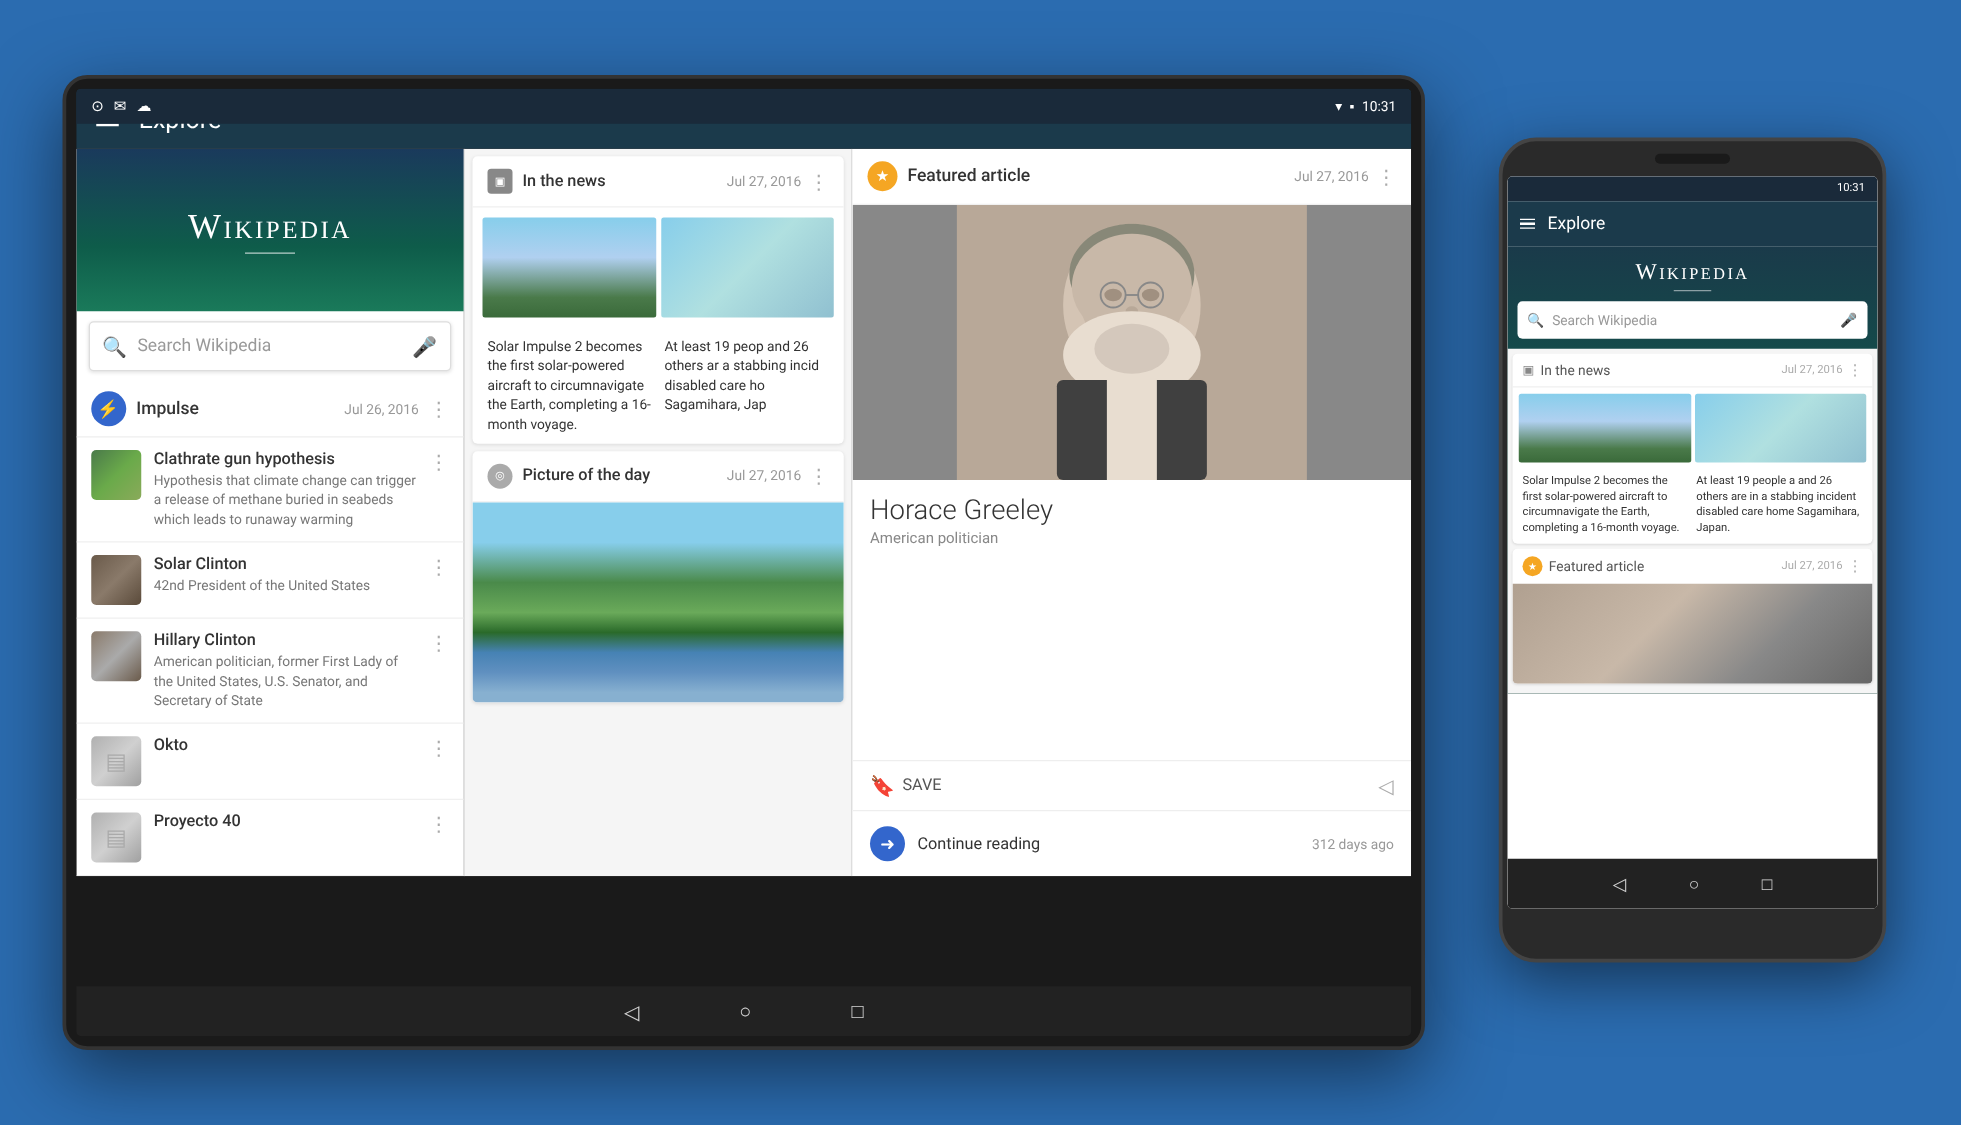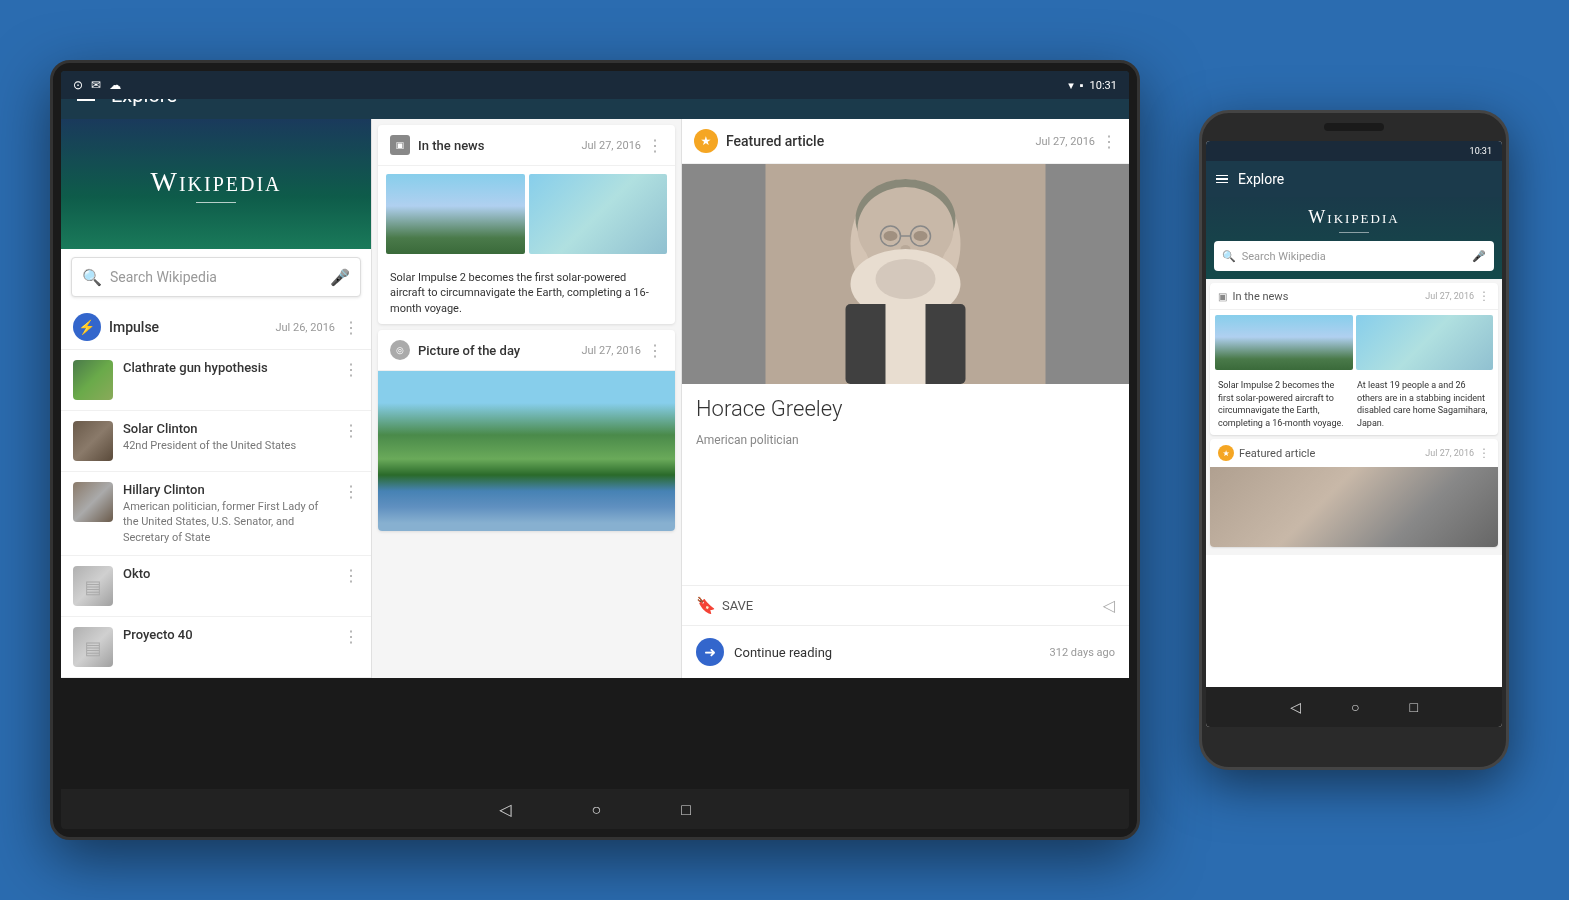--- a/index.html
+++ b/index.html
@@ -379,21 +379,21 @@
 
     .featured-text-area {
       padding: 12px 14px;
       flex: 1;
     }
 
     .featured-article-title {
       font-size: 22px;
       font-weight: 300;
       color: #333;
-      margin-bottom: 12px;
+      margin-bottom: 2px;
     }
 
     .featured-article-subtitle {
       font-size: 12px;
       color: #888;
       margin-bottom: 13px;
     }
 
     .featured-article-body {
       font-size: 12px;
@@ -790,20 +790,21 @@
               <span class="three-dots">⋮</span>
             </div>
           </div>
 
           <div class="trending-items">
 
             <div class="trending-item">
               <div class="trending-thumb thumb-green"></div>
               <div class="trending-item-content">
                 <div class="trending-item-title">Clathrate gun hypothesis</div>
+                <div class="trending-item-desc">Hypothesis that climate change can trigger a release of methane buried in seabeds which leads to runaway warming</div>
               </div>
               <span class="three-dots">⋮</span>
             </div>
 
             <div class="trending-item">
               <div class="trending-thumb thumb-person1"></div>
               <div class="trending-item-content">
                 <div class="trending-item-title">Solar Clinton</div>
                 <div class="trending-item-desc">42nd President of the United States</div>
               </div>
@@ -852,20 +853,23 @@
               </div>
             </div>
             <div class="news-images">
               <div class="news-image news-img-plane"></div>
               <div class="news-image news-img-map"></div>
             </div>
             <div class="news-content">
               <div class="news-item-row">
                 <div class="news-item-col">
                   <p class="news-item-text">Solar Impulse 2 becomes the first solar-powered aircraft to circumnavigate the Earth, completing a 16-month voyage.</p>
+                </div>
+                <div class="news-item-col">
+                  <p class="news-item-text">At least 19 peop and 26 others ar a stabbing incid disabled care ho Sagamihara, Jap</p>
                 </div>
               </div>
             </div>
           </div>
 
           <div class="card">
             <div class="card-header">
               <div class="card-header-left">
                 <div class="card-header-icon card-icon-potd" style="background:#aaa;font-size:9px;border-radius:50%;">◎</div>
                 <span class="card-header-title">Picture of the day</span>

